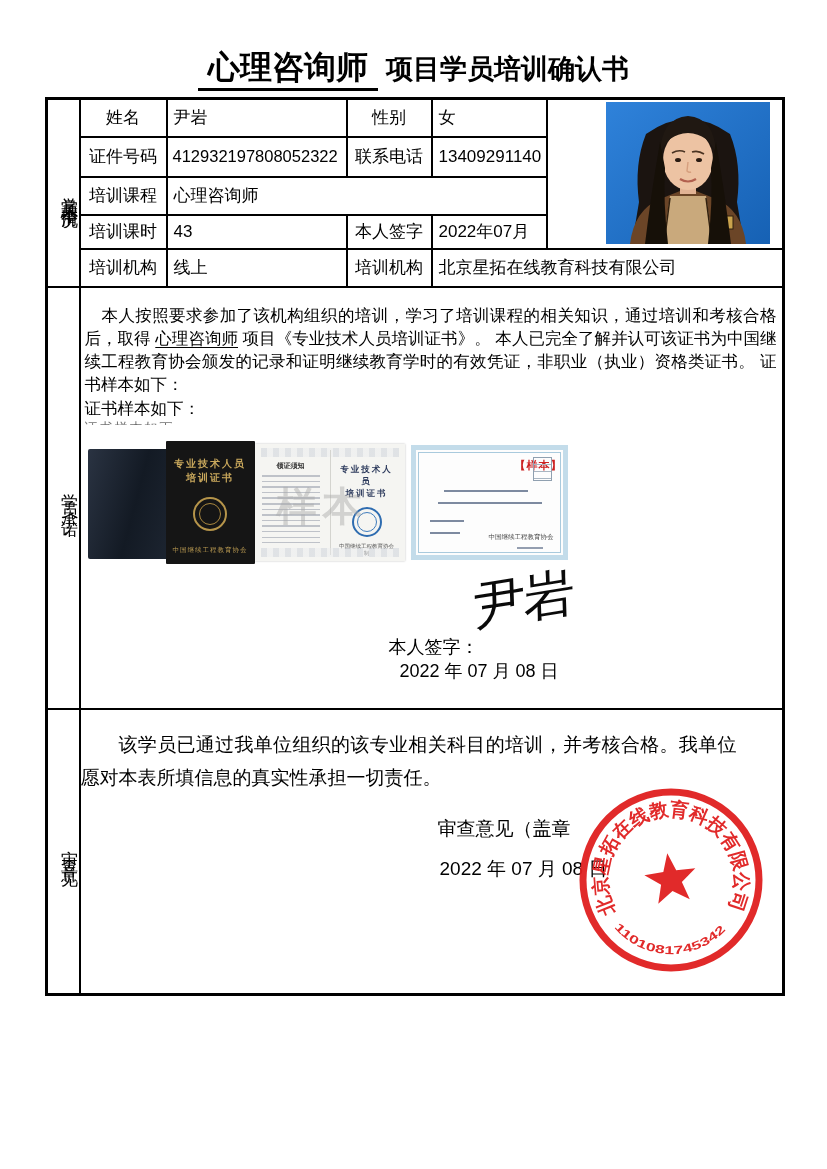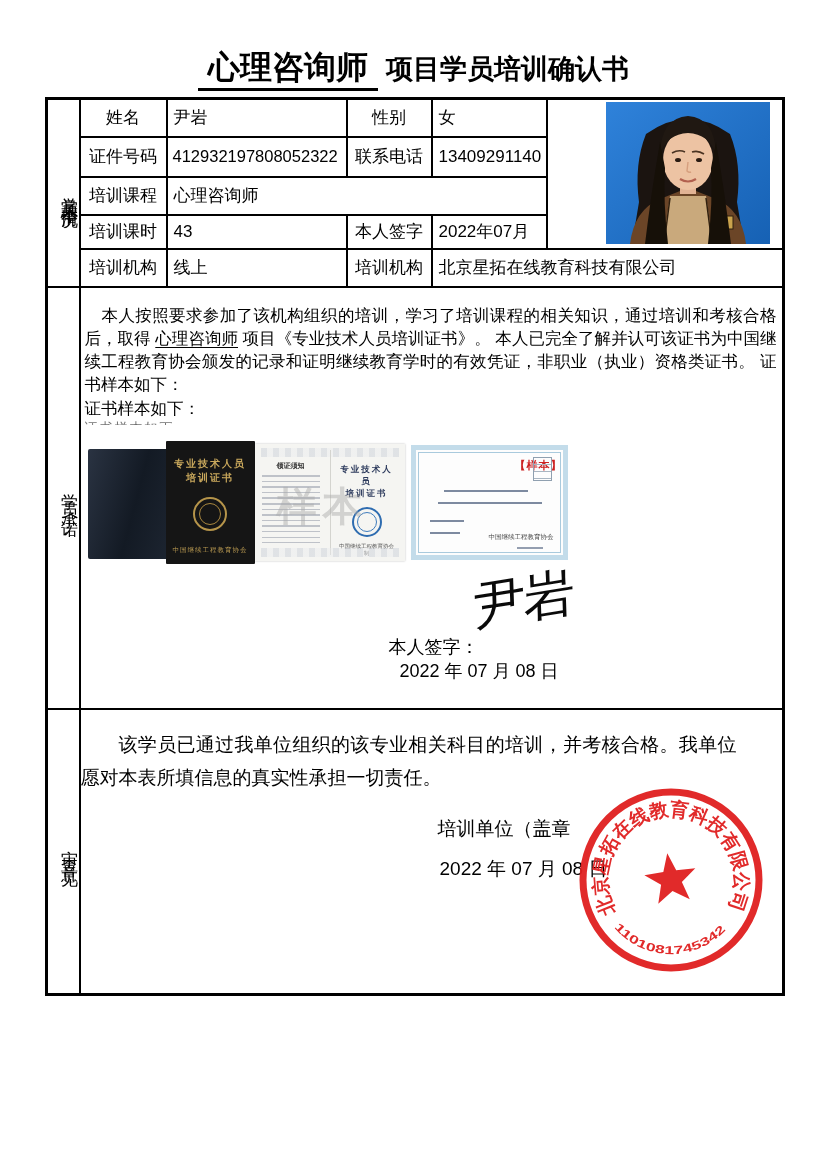--- a/index.html
+++ b/index.html
@@ -209,21 +209,21 @@
         <div class="sig-date">2022 年 07 月 08 日</div>
       </td>
     </tr>
 
     <tr style="height:286px">
       <td class="vlabel">
         <div class="vtext sp6">审查意见</div>
       </td>
       <td class="section" colspan="5">
         <div class="r-para">该学员已通过我单位组织的该专业相关科目的培训，并考核合格。我单位愿对本表所填信息的真实性承担一切责任。</div>
-        <div class="stamp-label">培训单位（盖章</div>
+        <div class="stamp-label">审查意见（盖章</div>
         <div class="r-date">2022 年 07 月 08 日</div>
         <svg class="seal" width="200" height="200" viewBox="0 0 200 200">
           <defs>
             <path id="sealTop" d="M 44.6,132 A 64,64 0 1 1 155.4,132" fill="none"></path>
             <path id="sealBottom" d="M 43.3,147.6 A 74,74 0 0 0 156.7,147.6" fill="none"></path>
           </defs>
           <circle cx="100" cy="100" r="88" fill="none" stroke="#e01f1f" stroke-width="7"></circle>
           <polygon transform="rotate(-8 100 100)" points="100,73 106.5,91.1 125.7,91.7 110.5,103.4 115.9,121.8 100,111 84.1,121.8 89.5,103.4 74.3,91.7 93.5,91.1" fill="#e01f1f"></polygon>
           <text font-size="19" font-weight="bold" fill="#e01f1f">
             <textPath href="#sealTop" textLength="264" lengthAdjust="spacingAndGlyphs">北京星拓在线教育科技有限公司</textPath>

